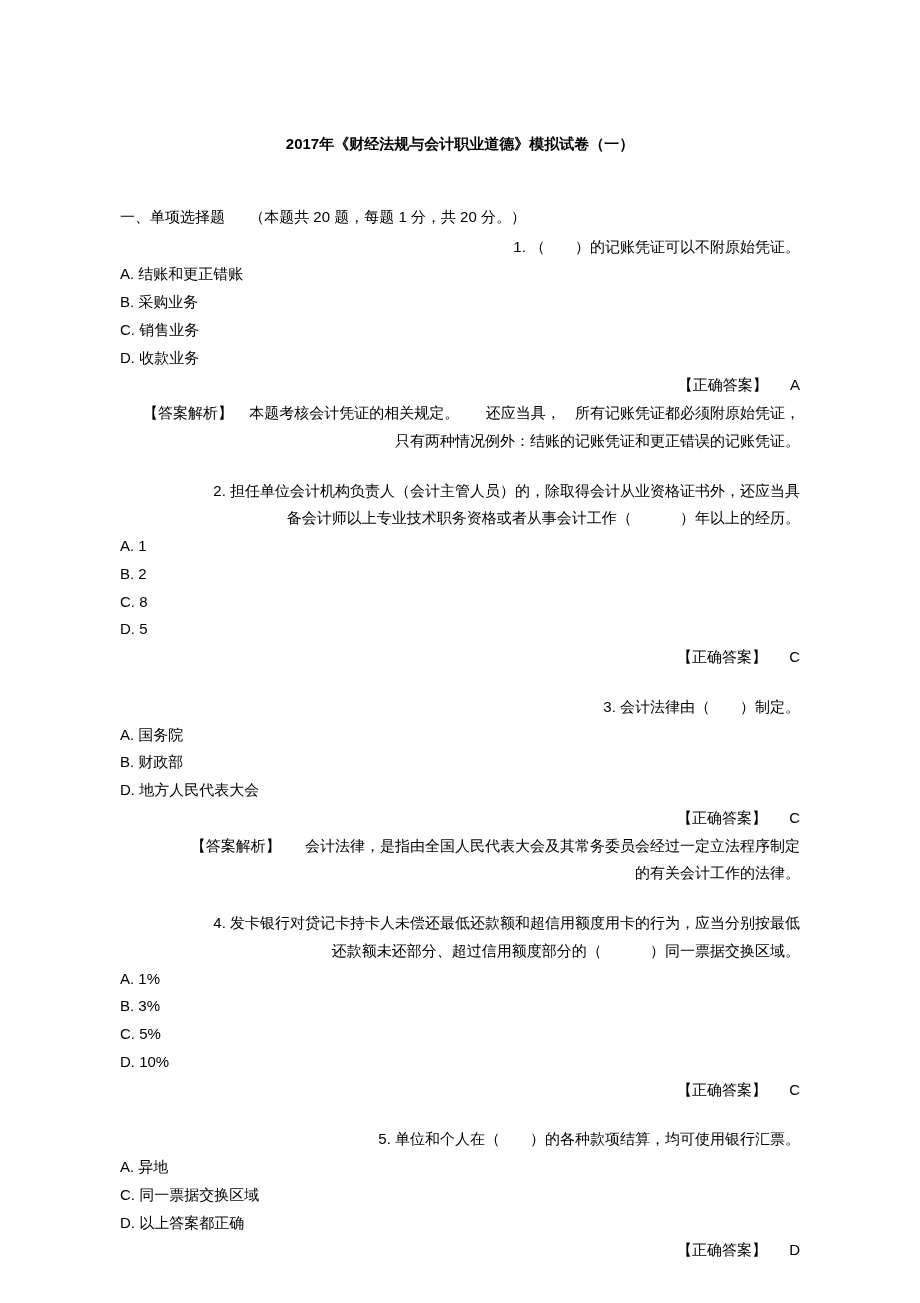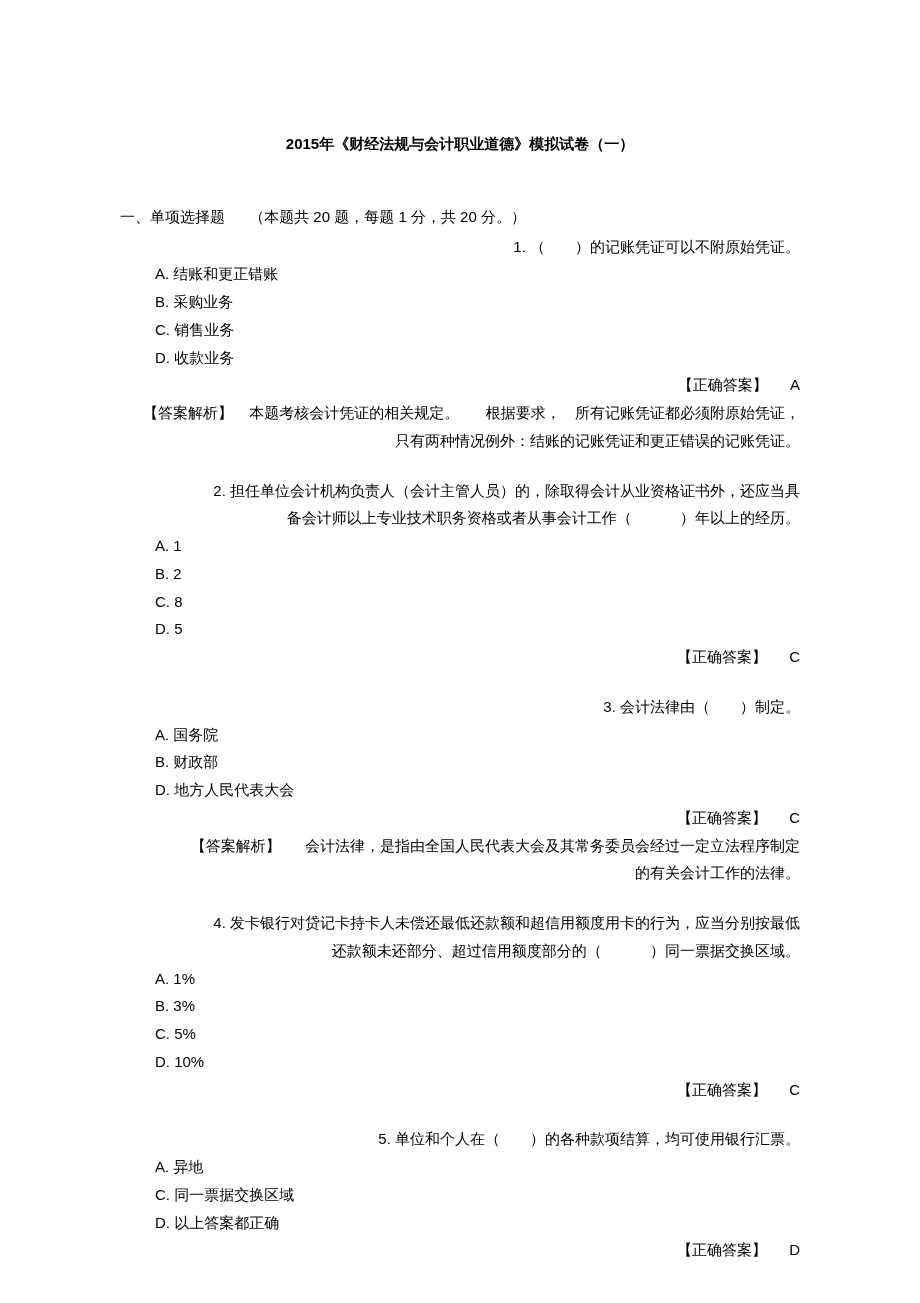--- a/index.html
+++ b/index.html
@@ -43,38 +43,37 @@
     }
     .question {
       margin-bottom: 22px;
     }
     .line {
       display: block;
       text-align: right;
     }
     .opt {
       display: block;
-      margin-left: 35px;
     }
     .ans .ans-letter {
       display: inline-block;
       margin-left: 18px;
       font-family: Arial, sans-serif;
     }
     .latin {
       font-family: Arial, sans-serif;
     }
   </style>
 </head>
 <body>
 
 <div class="page">
 
   <div class="title">
-    <span class="year latin">2015</span><span>年《财经法规与会计职业道德》模拟试卷（一）</span>
+    <span class="year latin">2017</span><span>年《财经法规与会计职业道德》模拟试卷（一）</span>
   </div>
 
   <div class="section-heading">
     <span class="label">一、单项选择题</span>
     <span class="desc">
       <span>（本题共</span>
       <span class="latin">20</span>
       <span>题，每题</span>
       <span class="latin">1</span>
       <span>分，共</span>
@@ -94,21 +93,21 @@
     <span class="opt">D. 收款业务</span>
     <span class="line ans">
       <span>【正确答案】</span>
       <span class="ans-letter">A</span>
     </span>
     <span class="line">
       <span>【答案解析】</span>
       <span class="sp" style="width:8px;"></span>
       <span>本题考核会计凭证的相关规定。</span>
       <span class="sp" style="width:18px;"></span>
-      <span>根据要求，</span>
+      <span>还应当具，</span>
       <span class="sp" style="width:6px;"></span>
       <span>所有记账凭证都必须附原始凭证，</span>
     </span>
     <span class="line">只有两种情况例外：结账的记账凭证和更正错误的记账凭证。</span>
   </div>
 
   <div class="question">
     <span class="line">
       <span class="latin">2.</span>
       <span>担任单位会计机构负责人（会计主管人员）的，除取得会计从业资格证书外，还应当具</span>

